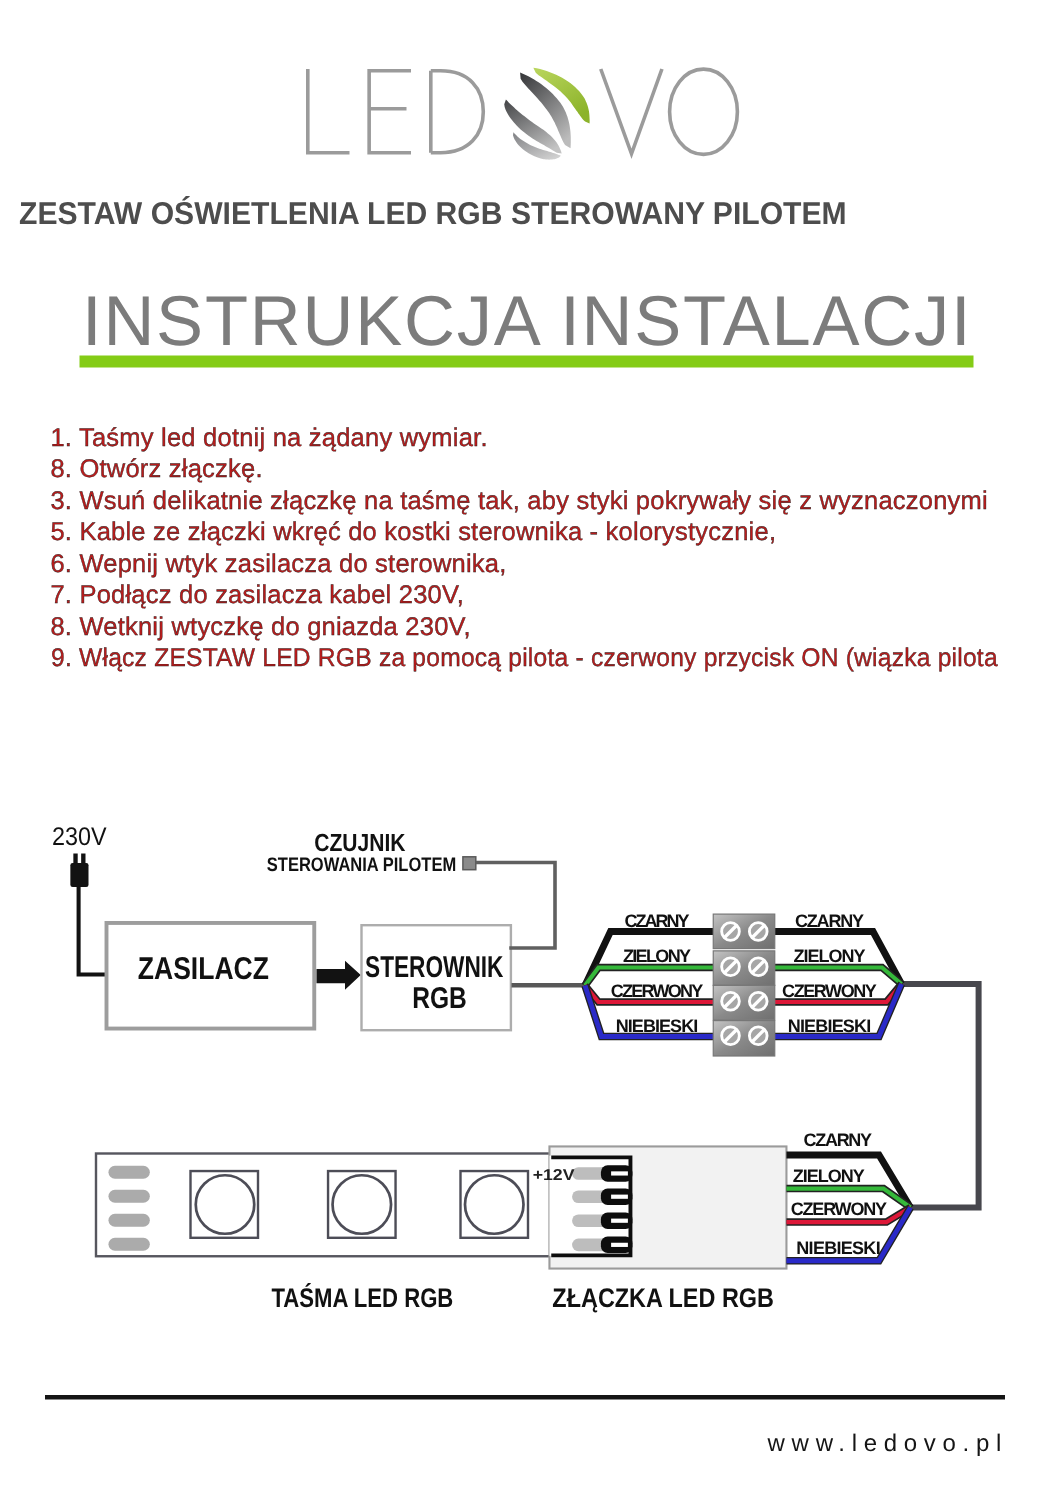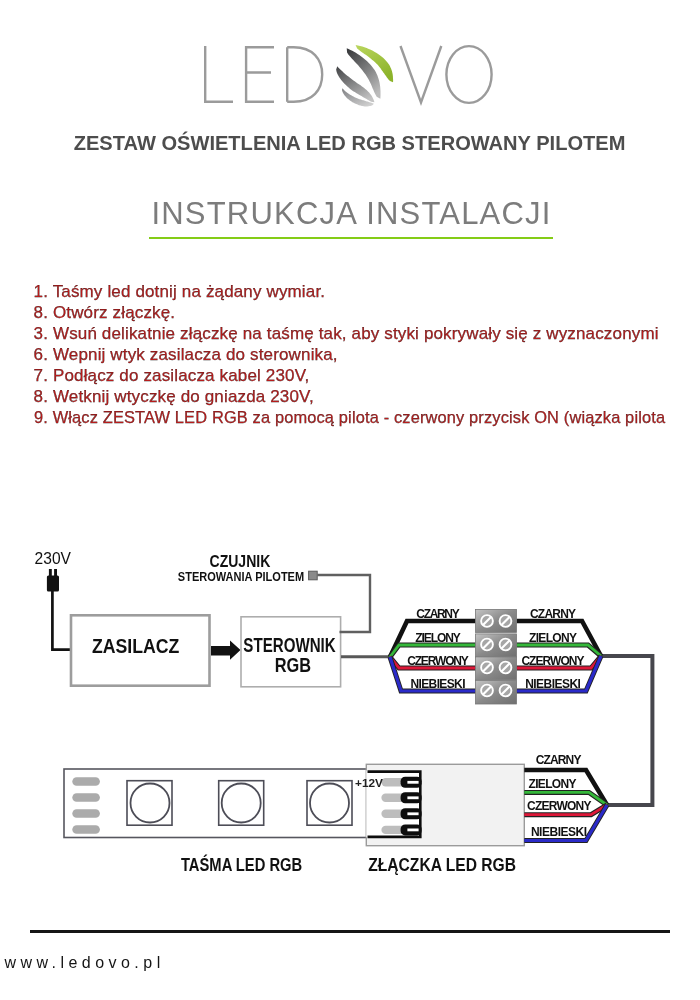--- a/index.html
+++ b/index.html
@@ -42,34 +42,35 @@
     <path fill="url(#g2)" d="M2.0,37.0 3.7,38.8 5.4,40.6 7.2,42.4 9.1,44.2 11.0,45.9 12.9,47.7 14.9,49.4 16.8,51.1 18.9,52.8 20.9,54.4 23.0,56.0 25.1,57.7 27.2,59.3 29.4,60.9 31.5,62.4 33.7,64.0 35.8,65.5 38.0,67.0 40.0,68.3 42.0,69.7 43.9,71.0 45.8,72.4 47.6,73.8 49.4,75.3 51.2,76.7 52.9,78.3 54.5,79.9 56.0,81.5 57.5,83.3 58.9,85.1 60.2,87.0 61.4,89.0 62.4,91.1 63.4,93.2 64.3,95.6 65.0,98.0 65.0,98.0 59.5,97.1 57.1,95.8 55.1,94.6 53.3,93.5 51.6,92.4 50.0,91.5 48.4,90.6 46.9,89.7 45.3,88.8 43.7,87.9 42.1,87.0 40.5,86.1 38.8,85.1 37.1,84.1 35.3,83.1 33.5,81.9 31.6,80.7 29.7,79.5 27.2,77.8 25.0,76.1 22.9,74.4 20.7,72.6 18.6,70.8 16.6,68.8 14.6,66.9 12.6,64.8 10.8,62.7 9.0,60.5 7.2,58.2 5.6,55.9 4.1,53.5 2.7,50.9 1.5,48.3 0.6,45.4 0.1,42.3 2.0,37.0 Z"></path>
     <path fill="url(#g3)" d="M10.5,74.0 11.9,75.6 13.5,77.2 15.0,78.7 16.7,80.1 18.3,81.5 20.1,82.7 21.9,84.0 23.7,85.1 25.6,86.2 27.5,87.3 29.4,88.3 31.4,89.3 33.5,90.2 35.5,91.0 37.6,91.8 39.7,92.6 41.8,93.3 44.0,94.0 45.2,94.3 46.3,94.7 47.5,95.0 48.7,95.3 49.8,95.7 51.0,96.0 52.1,96.4 53.2,96.7 54.4,97.1 55.5,97.4 56.6,97.8 57.7,98.1 58.8,98.5 59.9,98.9 60.9,99.3 62.0,99.7 63.0,100.1 64.0,100.5 64.0,100.5 62.0,102.5 60.6,103.2 59.3,103.7 58.0,104.1 56.7,104.4 55.5,104.6 54.3,104.8 53.1,104.9 51.9,104.9 50.7,105.0 49.5,104.9 48.3,104.9 47.1,104.8 46.0,104.6 44.8,104.4 43.6,104.2 42.4,103.9 41.3,103.6 38.7,102.8 36.4,101.9 34.2,101.0 31.9,100.0 29.7,98.9 27.6,97.7 25.5,96.3 23.4,94.9 21.5,93.4 19.6,91.8 17.8,90.1 16.1,88.3 14.5,86.4 13.1,84.3 11.8,82.2 10.8,79.9 10.0,77.4 10.5,74.0 Z"></path>
   </g>
 
   <g fill="none" stroke="#9b9b9b" stroke-width="2.4">
     <path d="M400.5,46 L421,102.5 L441.3,46"></path>
     <ellipse cx="469" cy="74.5" rx="22.6" ry="28.4"></ellipse>
   </g>
 </svg>
 
-<div class="abs" style="left:0;top:132.3px;width:700px;text-align:center;
+<div class="abs" style="left:0;top:132.3px;width:700px;text-align:left;
      font-size:21px;line-height:21px;font-weight:bold;color:#4d4d4d;white-space:nowrap;">
   <span style="display:inline-block;transform:scaleX(0.956);transform-origin:center;">ZESTAW OŚWIETLENIA LED RGB STEROWANY PILOTEM</span>
 </div>
 
 <div class="abs" style="left:1px;top:191.3px;width:700px;text-align:center;">
-  <span style="display:inline-block;font-size:31px;line-height:45px;letter-spacing:1.2px;color:#7c7c7c;
-        white-space:nowrap;border-bottom:2px solid #84cc16;padding:0 1px 1px 2px;">INSTRUKCJA INSTALACJI</span>
+  <span style="display:inline-block;font-size:47px;line-height:45px;letter-spacing:1.2px;color:#7c7c7c;
+        white-space:nowrap;border-bottom:8px solid #84cc16;padding:0 1px 1px 2px;">INSTRUKCJA INSTALACJI</span>
 </div>
 
 <div class="abs" style="left:33.6px;top:280.6px;width:660px;font-size:17px;color:#b91c1c;line-height:21px;letter-spacing:0.15px;-webkit-text-stroke:0.25px #1c1c1c;">
   <div>1. Taśmy led dotnij na żądany wymiar.</div>
   <div>8. Otwórz złączkę.</div>
   <div>3. Wsuń delikatnie złączkę na taśmę tak, aby styki pokrywały się z wyznaczonymi</div>
+  <div>5. Kable ze złączki wkręć do kostki sterownika - kolorystycznie,</div>
   <div>6. Wepnij wtyk zasilacza do sterownika,</div>
   <div>7. Podłącz do zasilacza kabel 230V,</div>
   <div>8. Wetknij wtyczkę do gniazda 230V,</div>
   <div style="transform:scaleX(0.965);transform-origin:0 0;">9. Włącz ZESTAW LED RGB za pomocą pilota - czerwony przycisk ON (wiązka pilota</div>
 </div>
 
 <svg class="abs" style="left:0;top:540px" width="700" height="360" viewBox="0 540 700 360">
   <defs>
     <linearGradient id="tb" x1="0" y1="0" x2="1" y2="1">
       <stop offset="0" stop-color="#c4c4c4"></stop>
@@ -248,14 +249,14 @@
     <text x="530.9" y="835.7" textLength="56.2">NIEBIESKI</text>
   </g>
 
   <text x="241.6" y="871" font-size="18" font-weight="bold" fill="#111" text-anchor="middle" textLength="121.3" lengthAdjust="spacingAndGlyphs">TAŚMA LED RGB</text>
 
   <text x="442.1" y="871" font-size="18" font-weight="bold" fill="#111" text-anchor="middle" textLength="147.7" lengthAdjust="spacingAndGlyphs">ZŁĄCZKA LED RGB</text>
 </svg>
 
 <div class="abs" style="left:30px;top:930px;width:640px;height:2.8px;background:#151515;"></div>
 
-<div class="abs" style="left:0;top:954.5px;width:672px;text-align:left;font-size:16px;line-height:16px;
+<div class="abs" style="left:0;top:954.5px;width:672px;text-align:right;font-size:16px;line-height:16px;
      letter-spacing:4.46px;color:#151515;"><span style="margin-left:4.4px;">www.ledovo.pl</span></div>
 
 </body></html>

